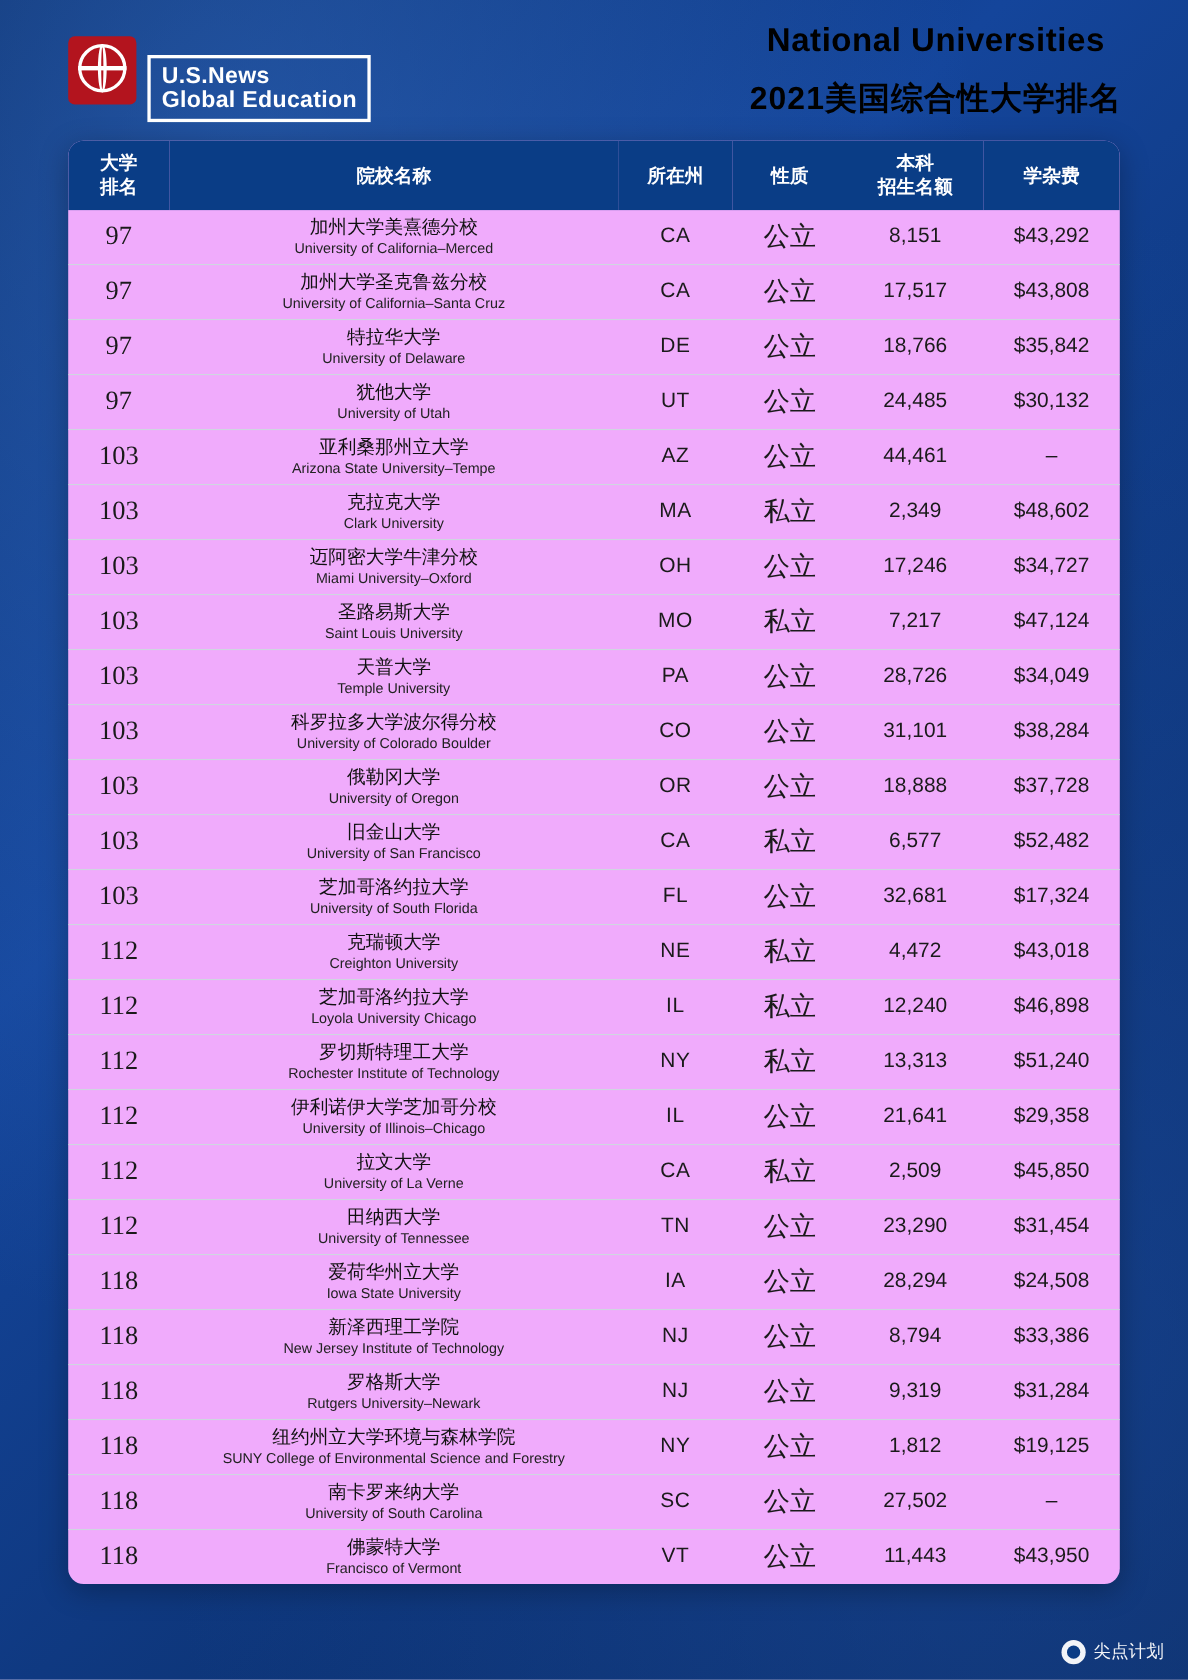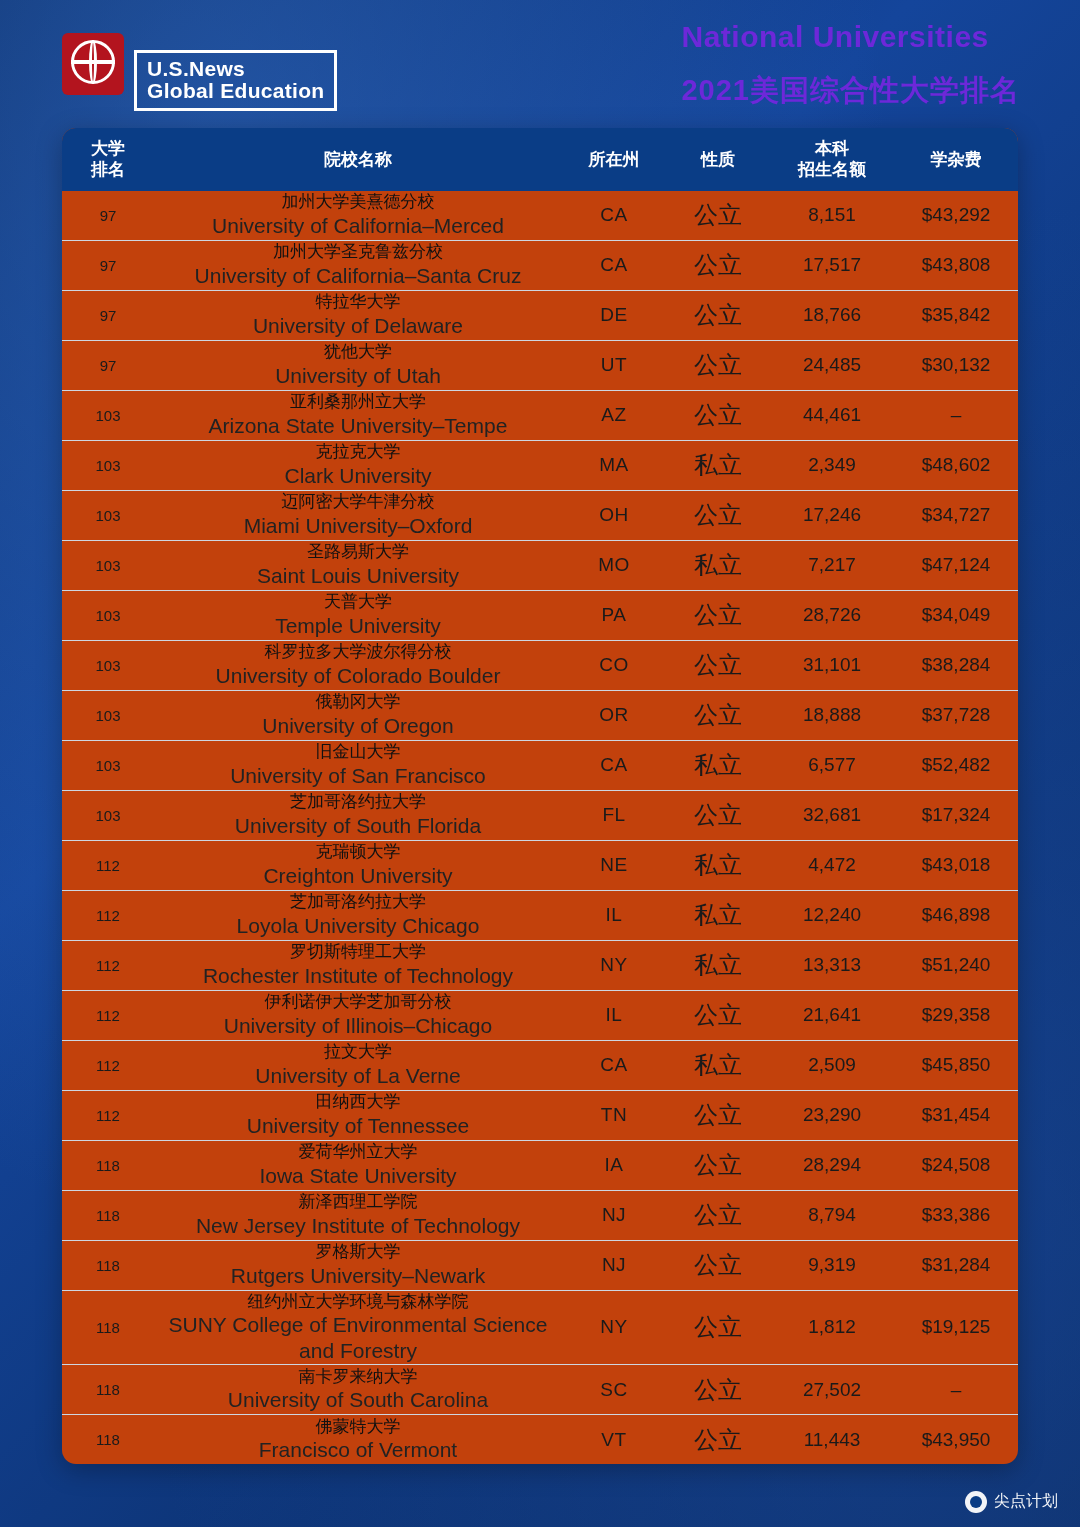--- a/index.html
+++ b/index.html
@@ -74,42 +74,42 @@
     color: #ffffff;
     line-height: 1.05;
     font-weight: bold;
     font-size: 21px;
     letter-spacing: 0.3px;
     margin-top: 33px;
   }
   .logo-text .l1 { display:block; }
   .logo-text .l2 { display:block; }
   .header-titles {
-    text-align: left;
-    color: #6d28d9;
+    text-align: center;
+    color: #000000;
   }
   .title-en {
     font-size: 30px;
     font-weight: bold;
     letter-spacing: 0.5px;
     line-height: 1.25;
   }
   .title-cn {
     font-size: 29px;
     font-weight: bold;
     letter-spacing: 1px;
     line-height: 1.3;
     margin-top: 16px;
   }
   .card {
     position: relative;
     margin: 0 62px;
     border-radius: 14px;
     overflow: hidden;
-    background: #c2410c;
+    background: #f0abfc;
     box-shadow: 0 6px 26px rgba(0,0,0,0.28);
   }
   table {
     width: 100%;
     border-collapse: collapse;
     table-layout: fixed;
   }
   thead th {
     background: #0a3d86;
     color: #ffffff;
@@ -136,26 +136,26 @@
     height: 49px;
     padding: 0;
   }
   tbody tr:last-child td { border-bottom: none; }
   .name-cn {
     font-size: 17px;
     color: #111111;
     line-height: 1.25;
   }
   .name-en {
-    font-size: 21px;
+    font-size: 13px;
     color: #222222;
     line-height: 1.25;
   }
   .num { font-size: 19px; }
-  .rank { font-size: 15px; }
+  .rank { font-size: 24px; font-family: Liberation Serif, serif; }
   .state { font-size: 19px; letter-spacing: 0.5px; }
   .type { font-size: 24px; }
   .wm {
     position: absolute;
     right: 22px;
     bottom: 14px;
     display: flex;
     align-items: flex-start;
     gap: 7px;
     color: #ffffff;

